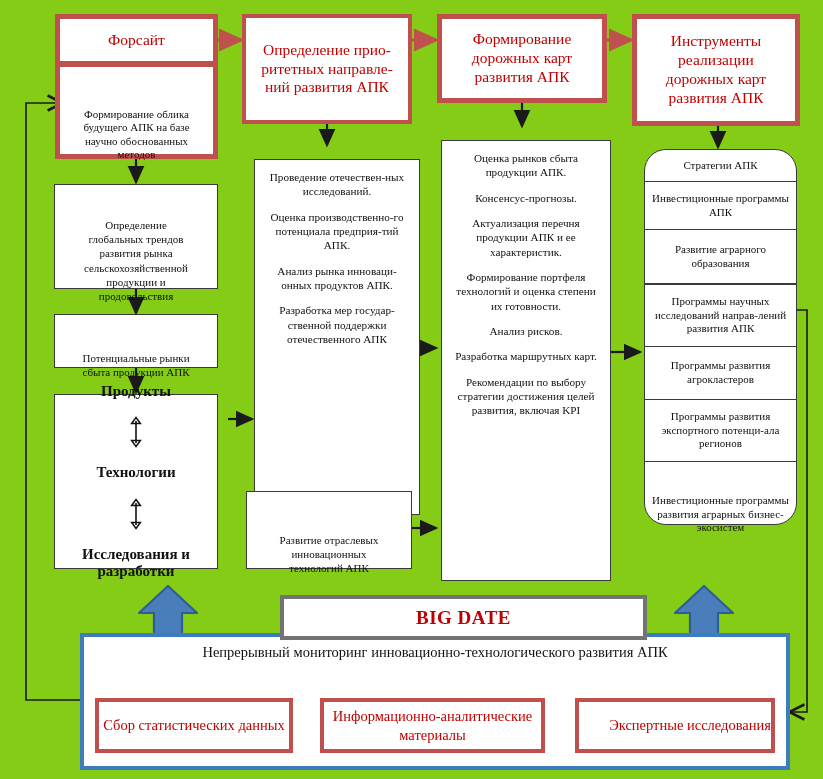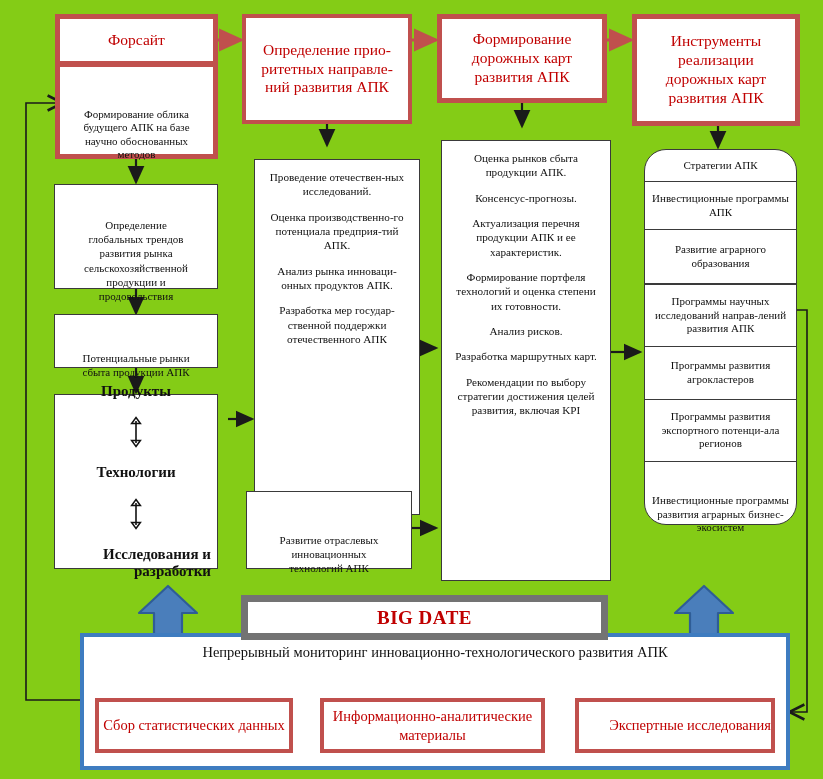--- a/index.html
+++ b/index.html
@@ -26,35 +26,35 @@
 
   
   .rlist{position:absolute;box-sizing:border-box;border:1.4px solid #3a3a3a;background:#fff;}
   .rlist .li{box-sizing:border-box;border-bottom:1.4px solid #3a3a3a;
              display:flex;align-items:center;justify-content:center;text-align:center;
              font-size:11px;line-height:1.26;color:#111;padding:2px 6px;}
   .rlist .li:last-child{border-bottom:none;}
   .rlist .li.sep-strong{border-bottom-width:2.4px;}
 
   
-  .ptr{flex-direction:column;justify-content:center;gap:16px;text-align:right;}
+  .ptr{flex-direction:column;justify-content:center;gap:16px;}
   .ptr .t{font-weight:bold;font-size:15px;color:#111;line-height:1.15;}
   .ptr .dbl{height:34px;display:flex;align-items:center;justify-content:center;}
 
   
   svg.lay{position:absolute;left:0;top:0;width:823px;height:779px;overflow:visible;}
 
   
   .blue-frame{position:absolute;box-sizing:border-box;border:4px solid #3E7CC0;background:#fff;}
   .mon-title{position:absolute;text-align:center;font-size:14.5px;color:#111;}
 
   
-  .bigdate{position:absolute;box-sizing:border-box;border:7px solid #737373;background:#fff;
+  .bigdate{position:absolute;box-sizing:border-box;border:4px solid #737373;background:#fff;
            display:flex;align-items:center;justify-content:center;
-           color:#C00000;font-weight:bold;font-size:19px;letter-spacing:.5px;}
+           color:#C00000;font-weight:bold;font-size:19px;letter-spacing:.5px;margin-left:39px;}
 
   .bot-box{position:absolute;box-sizing:border-box;border:4px solid #C0504D;background:#fff;
            display:flex;align-items:center;justify-content:center;text-align:center;
            color:#C00000;font-size:14.5px;line-height:1.25;}
 </style>
 </head>
 <body>
 
 <div id="stage">
 

